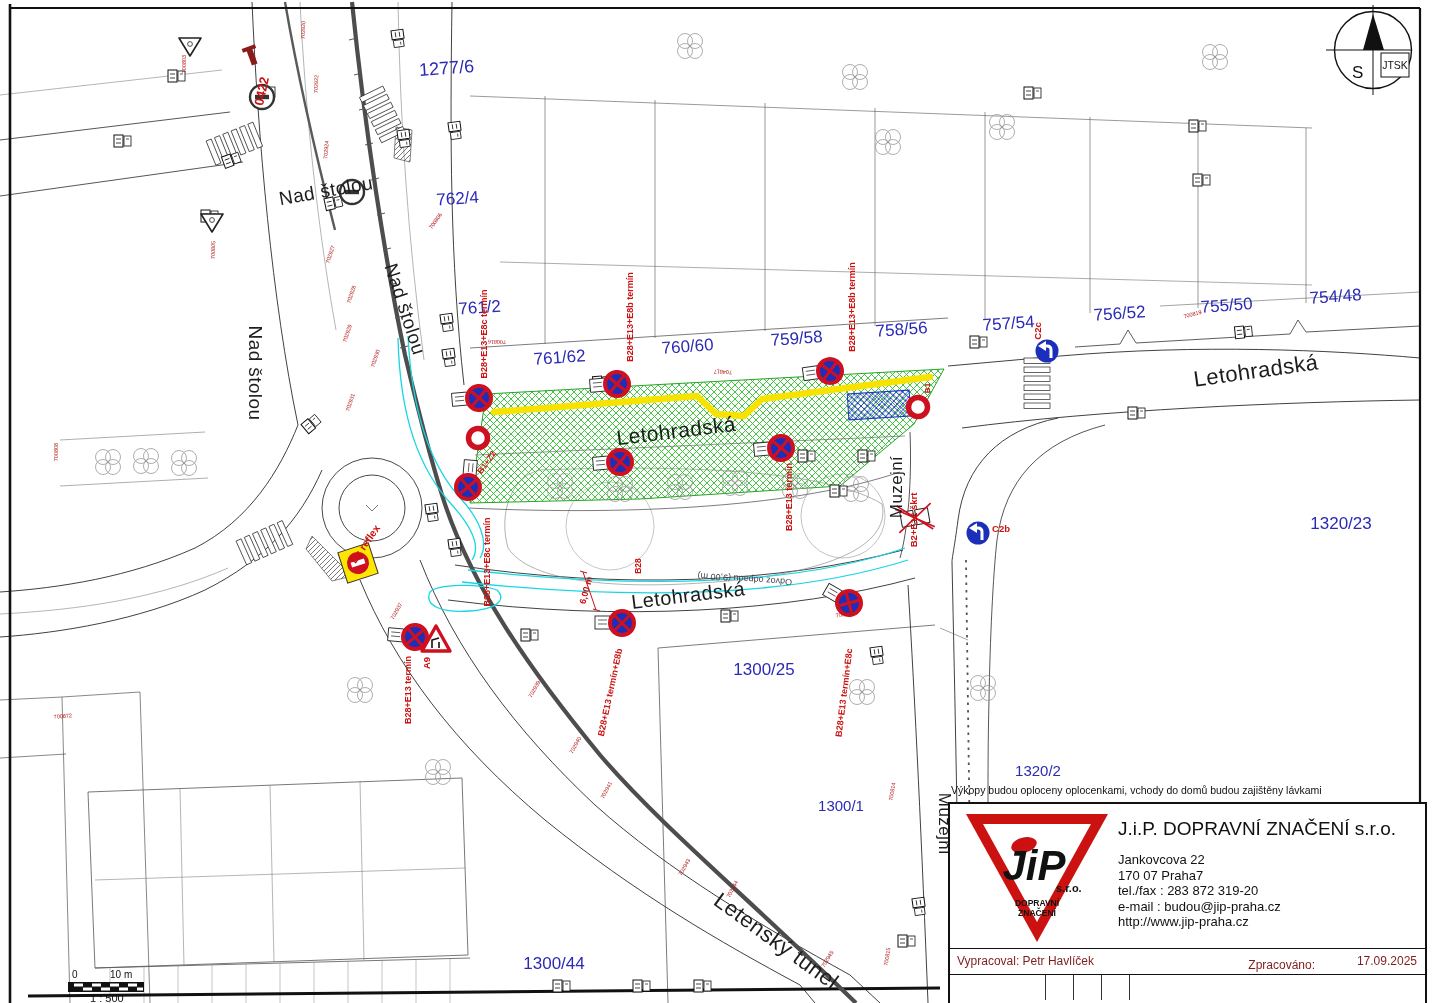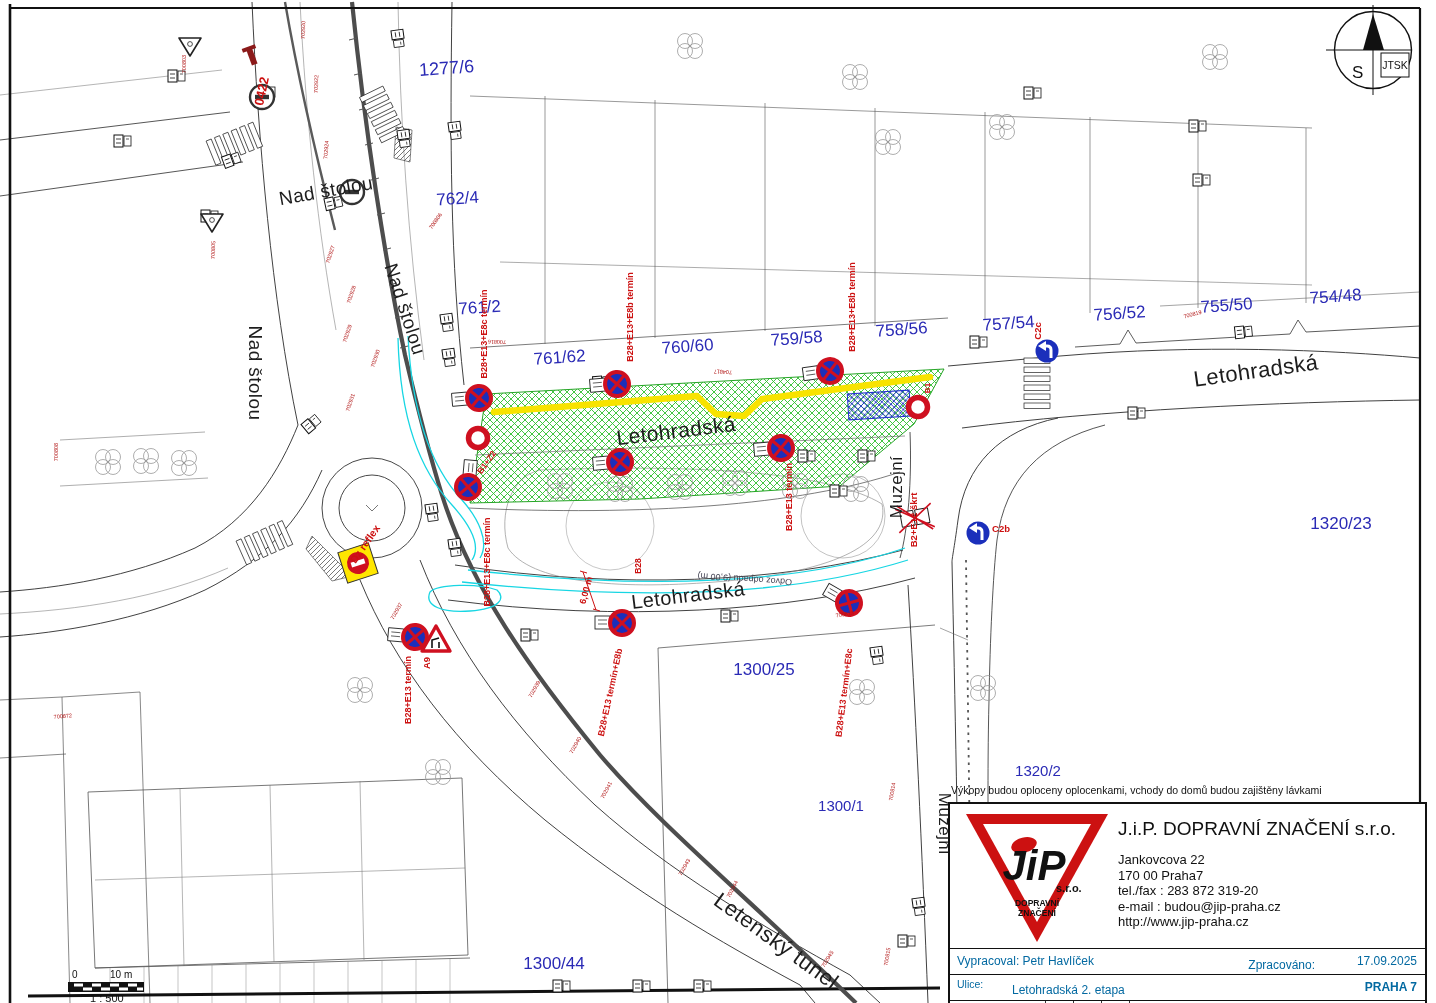--- a/index.html
+++ b/index.html
@@ -12,21 +12,21 @@
   .survey{fill:#b11414;}
   .cyantext{fill:#445;}
   .note{position:absolute;left:951px;top:784px;width:475px;font-size:10.5px;color:#111;}
   .tb{position:absolute;left:948px;top:802px;width:479px;height:215px;background:#fff;
       border:2px solid #111;box-sizing:border-box;}
   .tb-main{position:relative;height:144px;}
   .tb-logo{position:absolute;left:12px;top:6px;}
   .tb-info{position:absolute;left:168px;top:14px;width:300px;}
   .tb-company{font-size:19px;color:#111;white-space:nowrap;margin-bottom:12px;}
   .tb-addr{font-size:13px;color:#111;line-height:15.5px;}
-  .tb-row{border-top:1.6px solid #111;height:25px;position:relative;font-size:12px;color:#0369a1;}
+  .tb-row{border-top:1.6px solid #111;height:25px;position:relative;font-size:12px;color:#7f1d1d;}
   .tb-row .l{position:absolute;left:7px;top:5px;}
   .tb-row .l2{position:absolute;left:62px;top:8px;}
   .tb-row .r{position:absolute;right:8px;top:5px;}
   .tb-row .rl{position:absolute;right:110px;top:9px;}
   .tb-row .small{font-size:10.5px;top:3px;}
   .tb-cells{position:absolute;left:95px;top:0;height:100%;display:flex;}
   .tb-cells span{display:block;width:27px;height:100%;border-left:1px solid #333;}
 </style>
 </head>
 <body>
@@ -381,37 +381,32 @@
       <path d="M21,14L129,14L75,112Z" fill="#fff"></path>
       <ellipse cx="62" cy="35" rx="13" ry="7.5" transform="rotate(-14 62 35)" fill="#cc1111"></ellipse>
       <text x="72" y="70" font-size="42" font-weight="bold" font-style="italic" text-anchor="middle" fill="#111">JiP</text>
       <text x="94" y="82" font-size="11" font-weight="bold" fill="#111">s.r.o.</text>
       <text x="75" y="96" font-size="8.5" font-weight="bold" text-anchor="middle" fill="#111">DOPRAVNÍ</text>
       <text x="75" y="106" font-size="8.5" font-weight="bold" text-anchor="middle" fill="#111">ZNAČENÍ</text>
     </svg>
     <div class="tb-info">
       <div class="tb-company">J.i.P. DOPRAVNÍ ZNAČENÍ s.r.o.</div>
       <div class="tb-addr">Jankovcova 22</div>
-      <div class="tb-addr">170 00 Praha7</div>
+      <div class="tb-addr">170 07 Praha7</div>
       <div class="tb-addr">tel./fax : 283 872 319-20</div>
       <div class="tb-addr">e-mail : budou@jip-praha.cz</div>
       <div class="tb-addr">http://www.jip-praha.cz</div>
     </div>
   </div>
   <div class="tb-row">
     <span class="l"><span>Vypracoval:</span>&nbsp;<span>Petr Havlíček</span></span>
     <span class="rl">Zpracováno:</span>
     <span class="r">17.09.2025</span>
   </div>
   <div class="tb-row">
-    <span class="l small">Ulice:</span>
-    <span class="l2">Letohradská 2. etapa</span>
-    <span class="r" style="font-weight:600">PRAHA 7</span>
-  </div>
-  <div class="tb-row">
 
     <span class="tb-cells">
           <span></span>
           <span></span>
           <span></span>
           <span></span>
         </span>
   </div>
 </div>
 </div>

